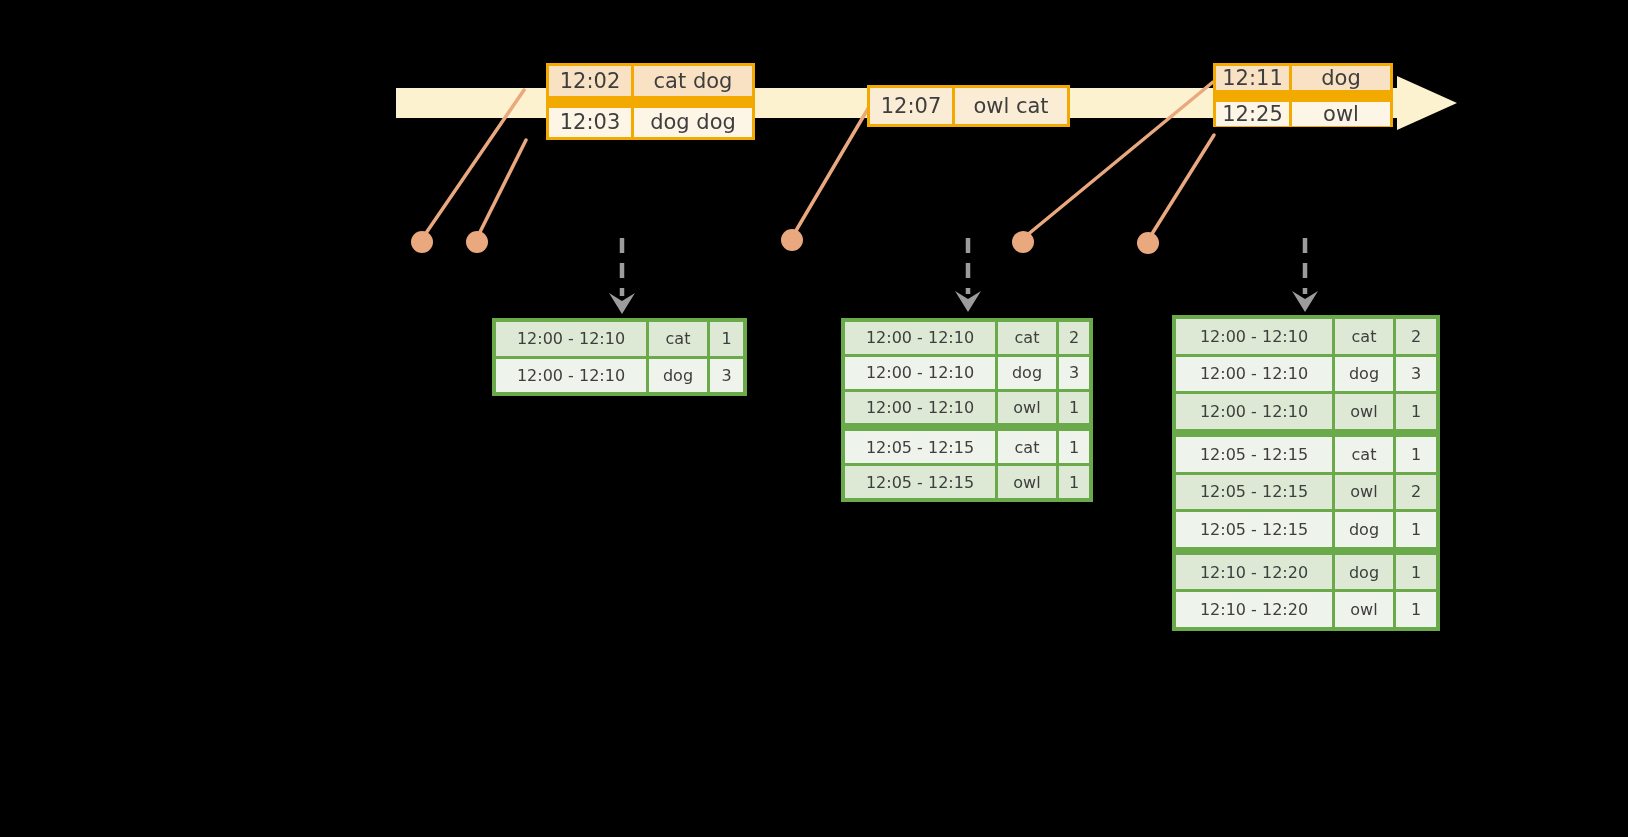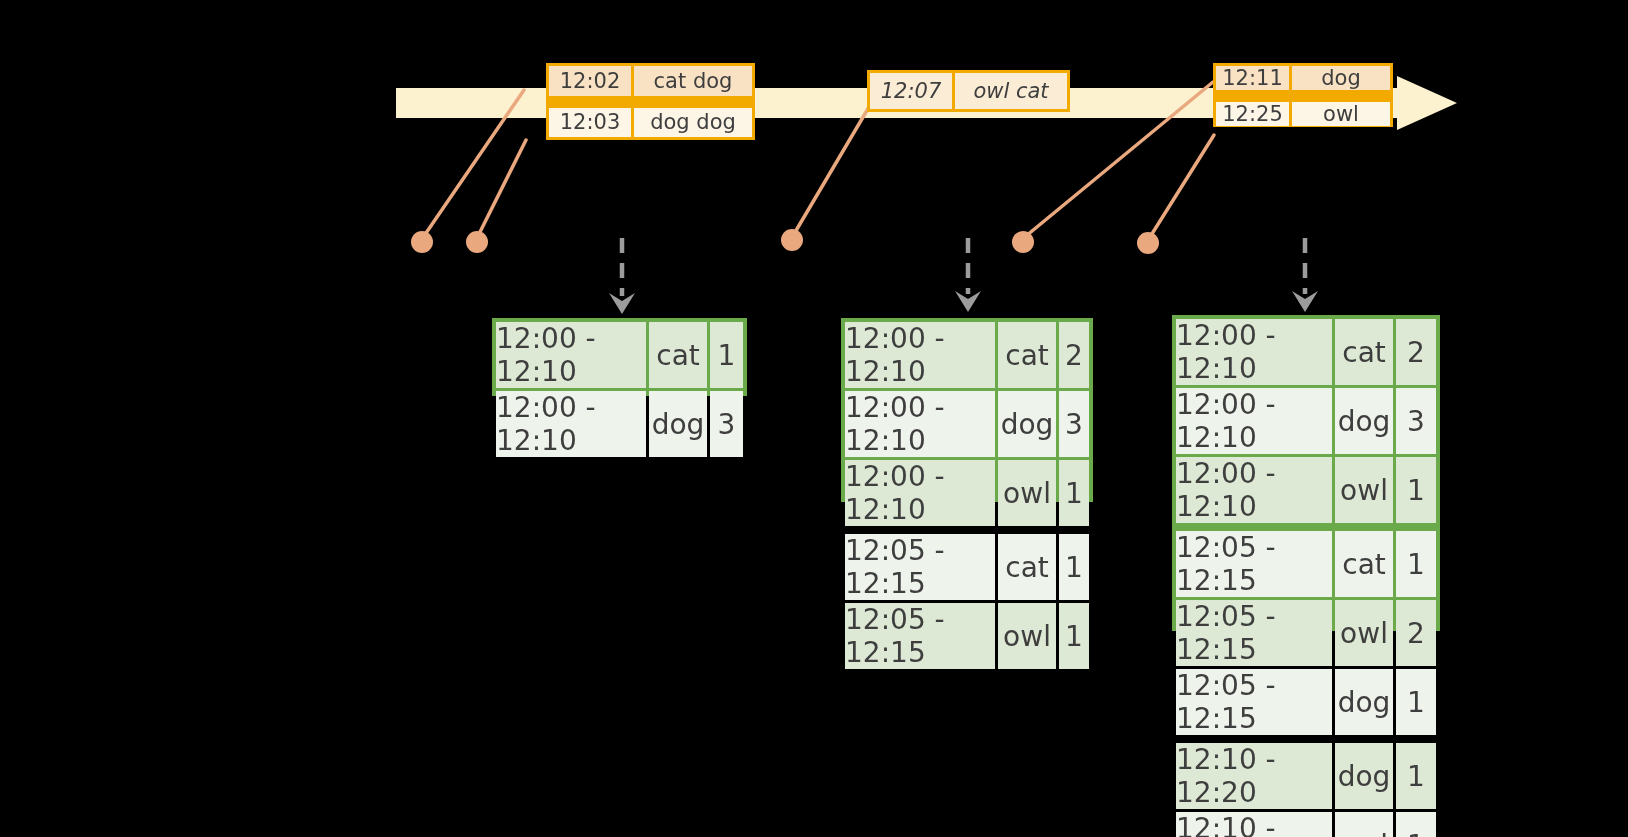--- a/index.html
+++ b/index.html
@@ -56,22 +56,23 @@
     display: flex;
     flex-direction: column;
     border: 4px solid var(--result-table-border);
     background: var(--result-table-border);
   }
   .rrow { display: flex; flex: 1; }
   .rrow.rsep { margin-top: 3px; }
   .rrow.gsep { margin-top: 8px; }
   .rcell {
     display: flex; align-items: center; justify-content: center;
-    font-size: 28px;
+    font-size: 16px;
     color: var(--text);
+    text-align: center;
   }
   .rcell + .rcell { margin-left: 3px; }
   .rcell.window { width: 150px; flex: none; }
   .rcell.word  { width: 58px; flex: none; }
   .rcell.count { flex: 1; }
   #result-table-2 .rcell.window { width: 156px; }
 </style>
 </head>
 <body>
 
@@ -107,21 +108,21 @@
   <div id="event-table-0" class="etable" style="left:546px; top:63px;  width:209px; height:77px;">
       <div class="erow">
         <div class="ecell time" style="background: var(--event-row-dark-fill);">12:02</div>
         <div class="ecell words" style="background: var(--event-row-dark-fill);">cat dog</div>
       </div>
       <div class="erow">
         <div class="ecell time" style="background: var(--event-row-light-fill);">12:03</div>
         <div class="ecell words" style="background: var(--event-row-light-fill);">dog dog</div>
       </div>
     </div>
-  <div id="event-table-1" class="etable" style="left:867px; top:70px;  width:203px; height:42px;font-style:italic;">
+  <div id="event-table-1" class="etable" style="left:867px; top:85px;  width:203px; height:42px;">
       <div class="erow">
         <div class="ecell time" style="background: var(--event-single-row-fill);">12:07</div>
         <div class="ecell words" style="background: var(--event-single-row-fill);">owl cat</div>
       </div>
     </div>
   <div id="event-table-2" class="etable" style="left:1213px; top:63px; width:180px; height:64px;">
       <div class="erow">
         <div class="ecell time" style="background: var(--event-row-dark-fill);">12:11</div>
         <div class="ecell words" style="background: var(--event-row-dark-fill);">dog</div>
       </div>

